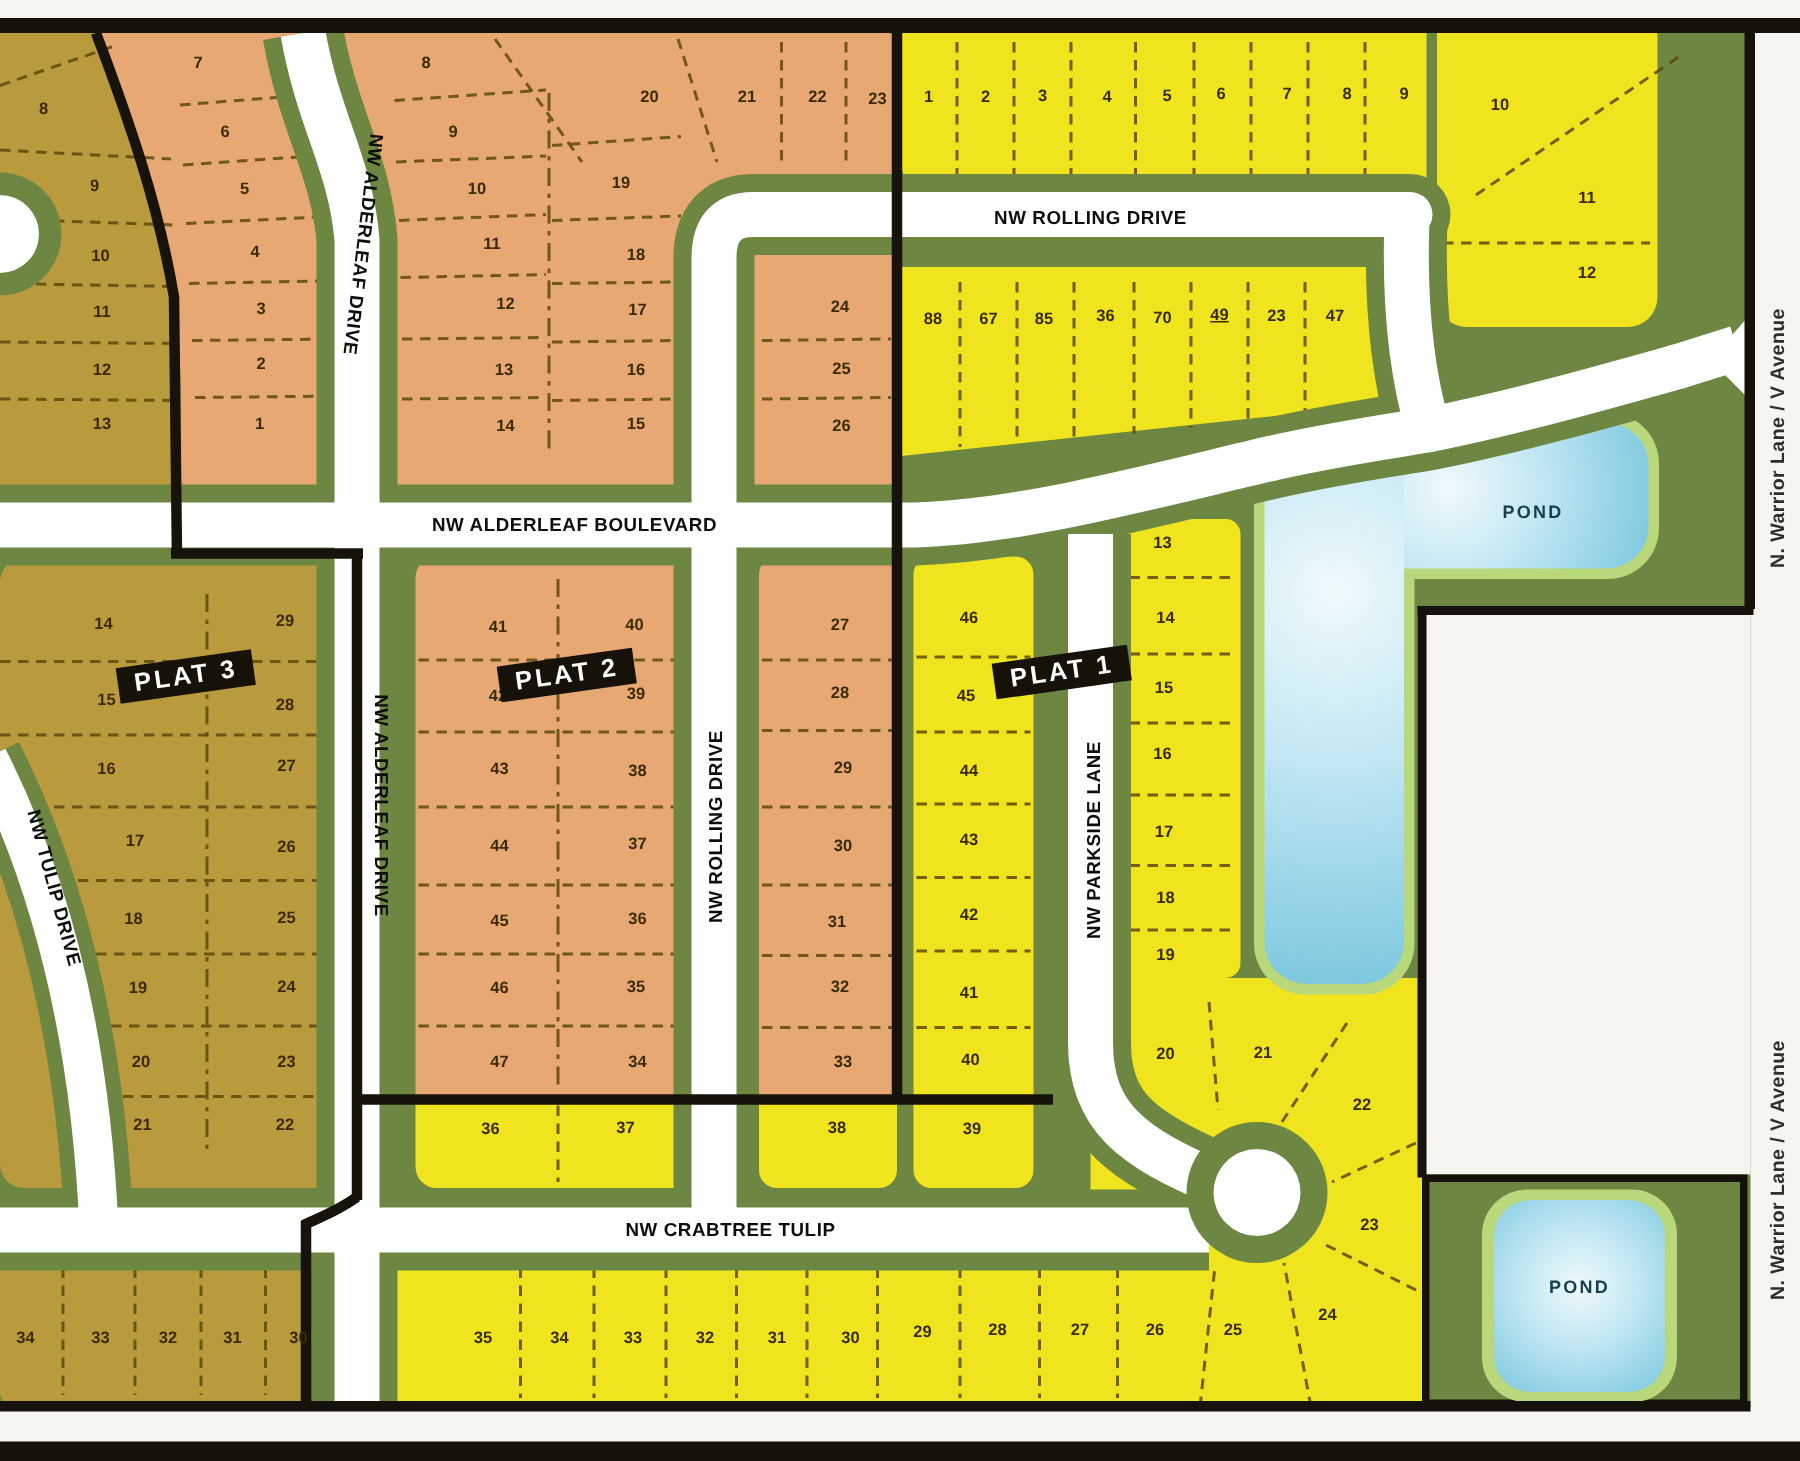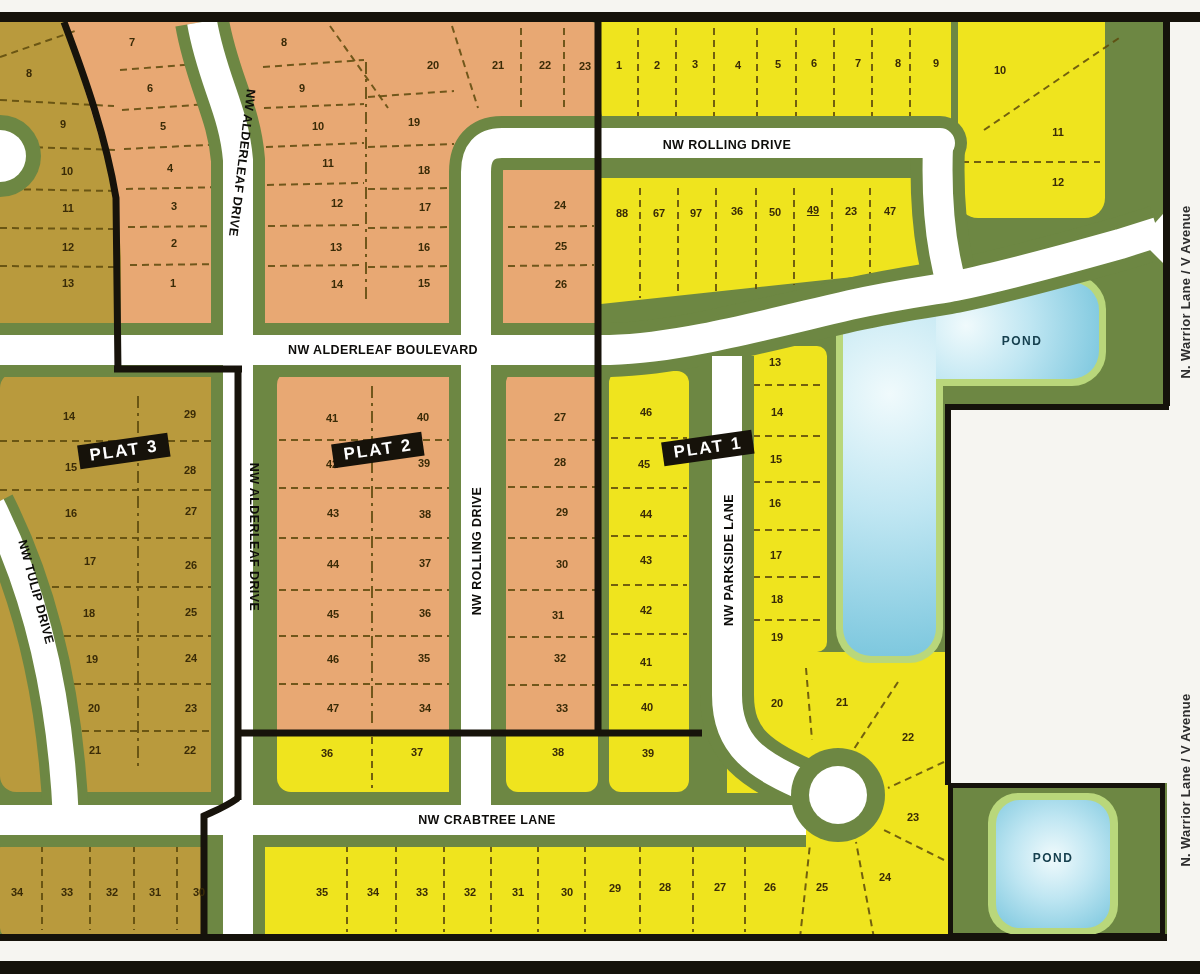--- a/index.html
+++ b/index.html
@@ -254,23 +254,23 @@
       <div class="lot" style="left: 778px; top: 64px;">5</div>
       <div class="lot" style="left: 814px; top: 63px;">6</div>
       <div class="lot" style="left: 858px; top: 63px;">7</div>
       <div class="lot" style="left: 898px; top: 63px;">8</div>
       <div class="lot" style="left: 936px; top: 63px;">9</div>
       <div class="lot" style="left: 1000px; top: 70px;">10</div>
       <div class="lot" style="left: 1058px; top: 132px;">11</div>
       <div class="lot" style="left: 1058px; top: 182px;">12</div>
       <div class="lot" style="left: 622px; top: 213px;">88</div>
       <div class="lot" style="left: 659px; top: 213px;">67</div>
-      <div class="lot" style="left: 696px; top: 213px;">97</div>
+      <div class="lot" style="left: 696px; top: 213px;">85</div>
       <div class="lot" style="left: 737px; top: 211px;">36</div>
-      <div class="lot" style="left: 775px; top: 212px;">50</div>
+      <div class="lot" style="left: 775px; top: 212px;">70</div>
       <div class="lot" style="left: 813px; top: 210px; text-decoration: underline;">49</div>
       <div class="lot" style="left: 851px; top: 211px;">23</div>
       <div class="lot" style="left: 890px; top: 211px;">47</div>
       <div class="lot" style="left: 332px; top: 418px;">41</div>
       <div class="lot" style="left: 332px; top: 464px;">42</div>
       <div class="lot" style="left: 333px; top: 513px;">43</div>
       <div class="lot" style="left: 333px; top: 564px;">44</div>
       <div class="lot" style="left: 333px; top: 614px;">45</div>
       <div class="lot" style="left: 333px; top: 659px;">46</div>
       <div class="lot" style="left: 333px; top: 708px;">47</div>
@@ -338,21 +338,21 @@
       <div class="lot" style="left: 191px; top: 708px;">23</div>
       <div class="lot" style="left: 95px; top: 750px;">21</div>
       <div class="lot" style="left: 190px; top: 750px;">22</div>
       <div class="lot" style="left: 17px; top: 892px;">34</div>
       <div class="lot" style="left: 67px; top: 892px;">33</div>
       <div class="lot" style="left: 112px; top: 892px;">32</div>
       <div class="lot" style="left: 155px; top: 892px;">31</div>
       <div class="lot" style="left: 199px; top: 892px;">30</div>
       <div class="street" style="left: 727px; top: 145px; transform: translate(-50%, -50%);">NW ROLLING DRIVE</div>
       <div class="street" style="left: 383px; top: 350px; transform: translate(-50%, -50%);">NW ALDERLEAF BOULEVARD</div>
-      <div class="street" style="left: 487px; top: 820px; transform: translate(-50%, -50%);">NW CRABTREE LANE</div>
+      <div class="street" style="left: 487px; top: 820px; transform: translate(-50%, -50%);">NW CRABTREE TULIP</div>
       <div class="street" style="left: 242px; top: 163px; transform: translate(-50%, -50%) rotate(97deg);">NW ALDERLEAF DRIVE</div>
       <div class="street" style="left: 254px; top: 537px; transform: translate(-50%, -50%) rotate(90deg);">NW ALDERLEAF DRIVE</div>
       <div class="street" style="left: 477px; top: 551px; transform: translate(-50%, -50%) rotate(-90deg);">NW ROLLING DRIVE</div>
       <div class="street" style="left: 729px; top: 560px; transform: translate(-50%, -50%) rotate(-90deg);">NW PARKSIDE LANE</div>
       <div class="street" style="left: 36px; top: 592px; transform: translate(-50%, -50%) rotate(75deg);">NW TULIP DRIVE</div>
       <div class="street warrior" style="left: 1185px; top: 292px; transform: translate(-50%, -50%) rotate(-90deg);">N. Warrior Lane / V Avenue</div>
       <div class="street warrior" style="left: 1185px; top: 780px; transform: translate(-50%, -50%) rotate(-90deg);">N. Warrior Lane / V Avenue</div>
       <div class="plat" style="left: 708px; top: 448px; transform: translate(-50%, -50%) rotate(-8deg);">PLAT 1</div>
       <div class="plat" style="left: 378px; top: 450px; transform: translate(-50%, -50%) rotate(-8deg);">PLAT 2</div>
       <div class="plat" style="left: 124px; top: 451px; transform: translate(-50%, -50%) rotate(-8deg);">PLAT 3</div>

